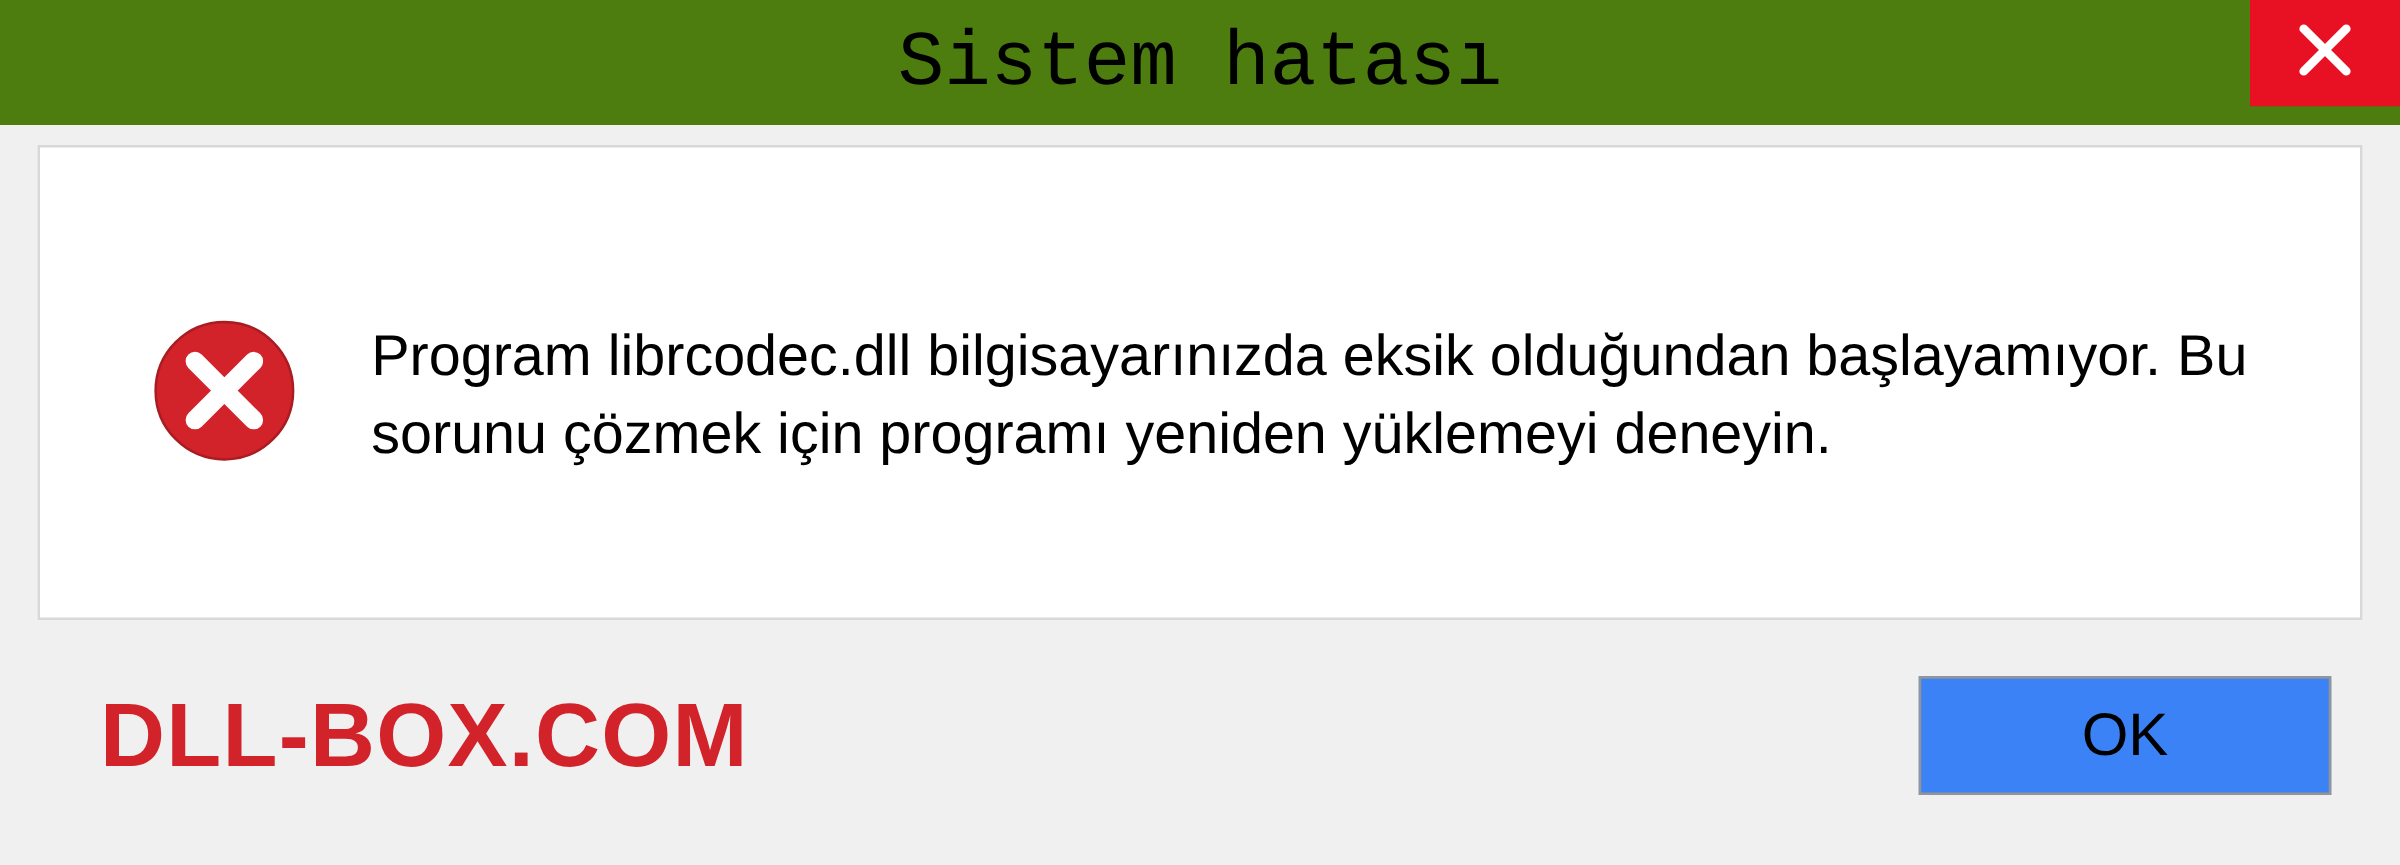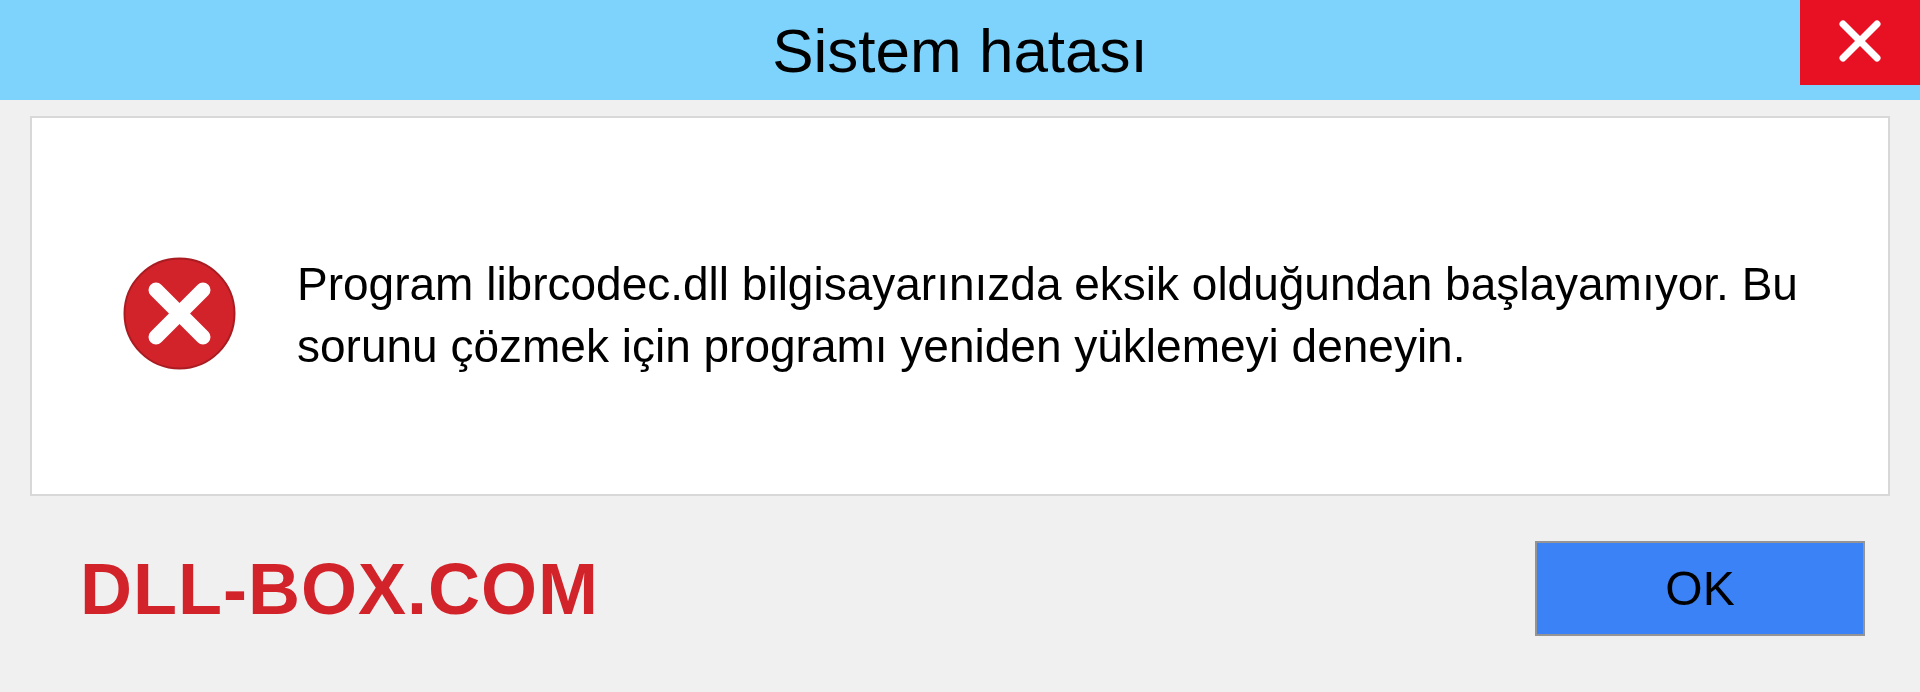--- a/index.html
+++ b/index.html
@@ -20,21 +20,22 @@
       background: #f0f0f0;
       display: flex;
       flex-direction: column;
     }
     .titlebar {
       height: 100px;
       display: flex;
       align-items: center;
       justify-content: center;
       position: relative;
-      background: #7dd3fc;
+      background: #4d7c0f;
+      font-family: Liberation Mono, monospace;
     }
     .title-text {
       font-size: 62px;
       color: #000;
       font-weight: 400;
     }
     .close-button {
       position: absolute;
       right: 0;
       top: 0;

